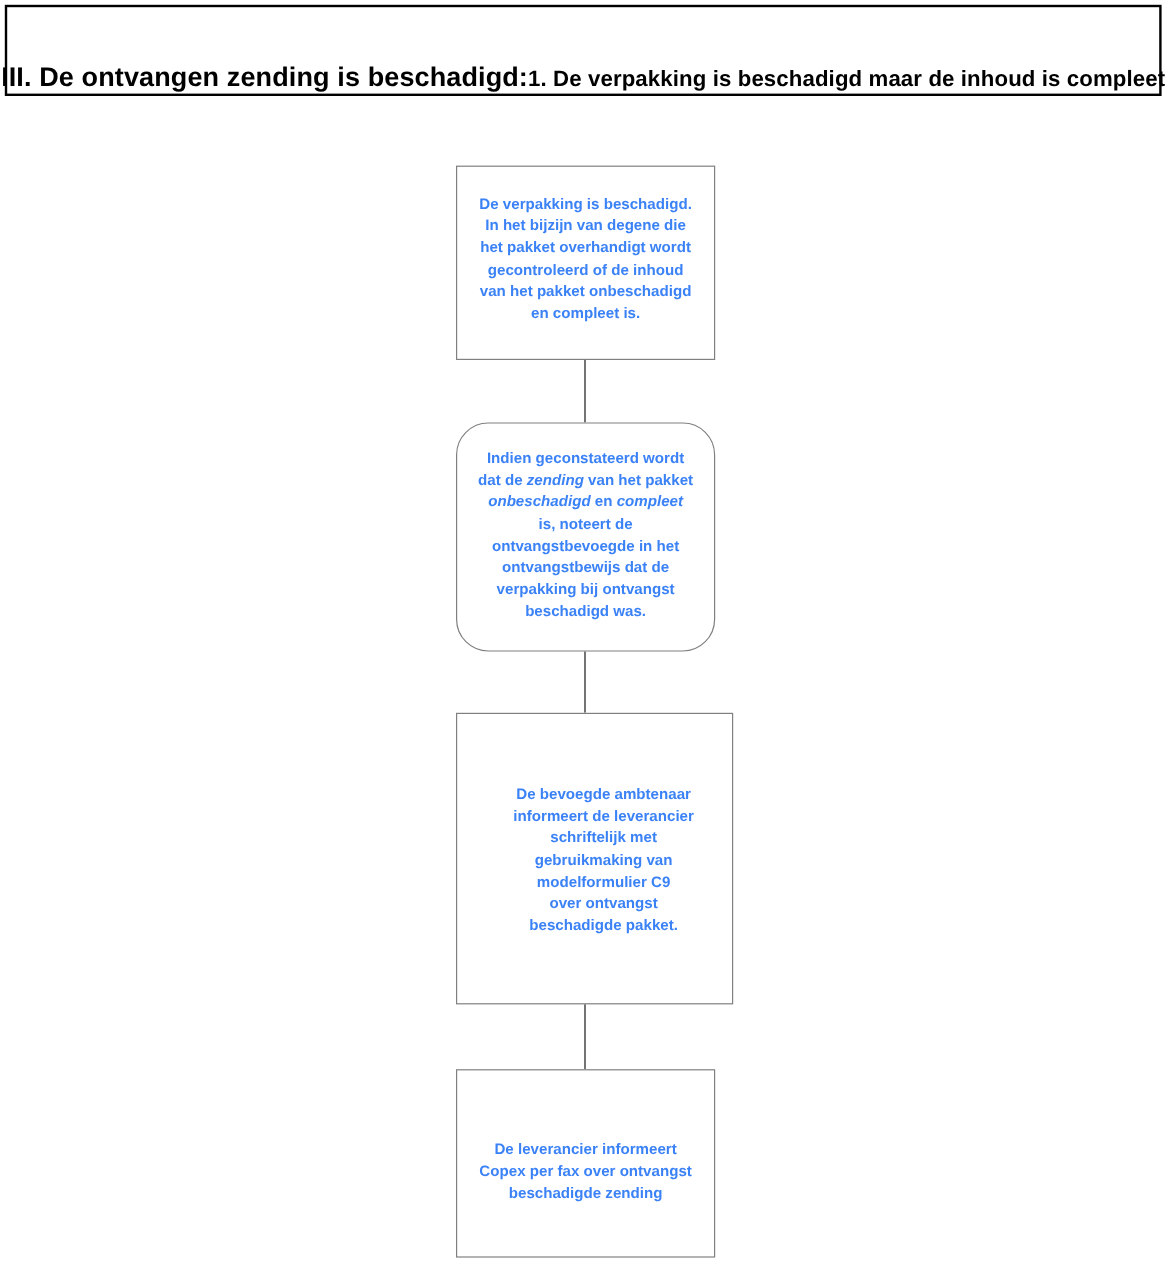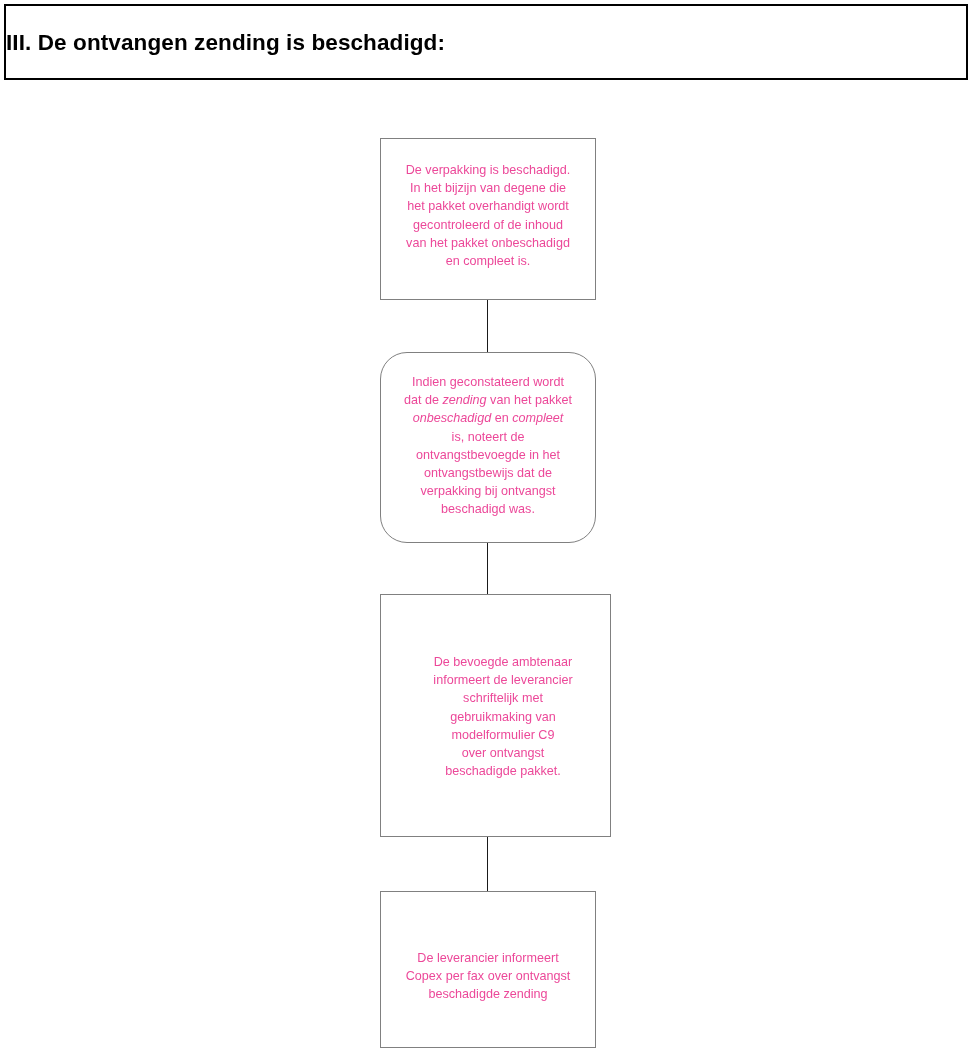--- a/index.html
+++ b/index.html
@@ -25,22 +25,22 @@
   
   .title-box {
     position: absolute;
     left: 4px;
     top: 4px;
     width: 960px;          
     height: 72px;          
     border: 2px solid #000000;
     box-sizing: content-box;
     display: flex;
-    flex-direction: column;
-    align-items: flex-start;
+    flex-direction: row;
+    align-items: flex-end;
     justify-content: center;
     background: #ffffff;
   }
   .title-line1 {
     font-size: 22.5px;
     font-weight: bold;
     line-height: 27px;
     letter-spacing: 0.1px;
     text-align: center;
     white-space: nowrap;
@@ -64,21 +64,22 @@
     background: #ffffff;
     box-sizing: content-box;
     display: flex;
     justify-content: center;
   }
   .node-text {
     font-size: 12.6px;
     line-height: 18.2px;
     text-align: center;
     width: 196px;
-    color: #ec4899;
+    color: #3b82f6;
+    font-weight: bold;
   }
   .node-text em {
     font-style: italic;
   }
 
   
   #node-1 { top: 138px; height: 160px; }
   #node-1 .node-text { margin-top: 22px; }
 
   #node-2 { top: 352px; height: 189px; border-radius: 27px; }
@@ -101,20 +102,21 @@
   #connector-2 { top: 543px; height: 51px; }
   #connector-3 { top: 837px; height: 54px; }
 </style>
 </head>
 <body>
 
 <div id="page">
 
   <div class="title-box">
     <div class="title-line1">III. De ontvangen zending is beschadigd:</div>
+    <div class="title-line2">1. De verpakking is beschadigd maar de inhoud is compleet</div>
   </div>
 
   <div class="node" id="node-1">
     <div class="node-text">De verpakking is beschadigd.<br>In het bijzijn van degene die<br>het pakket overhandigt wordt<br>gecontroleerd of de inhoud<br>van het pakket onbeschadigd<br>en compleet is.</div>
   </div>
 
   <div class="connector" id="connector-1"></div>
 
   <div class="node" id="node-2">
     <div class="node-text">Indien geconstateerd wordt<br>dat de <em>zending</em> van het pakket<br><em>onbeschadigd</em> en <em>compleet</em><br>is, noteert de<br>ontvangstbevoegde in het<br>ontvangstbewijs dat de<br>verpakking bij ontvangst<br>beschadigd was.</div>

